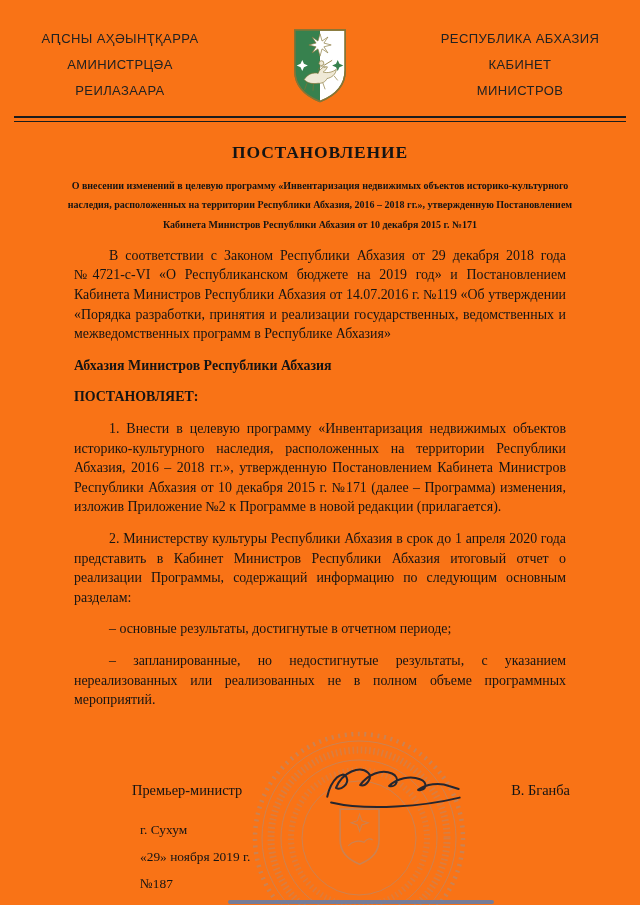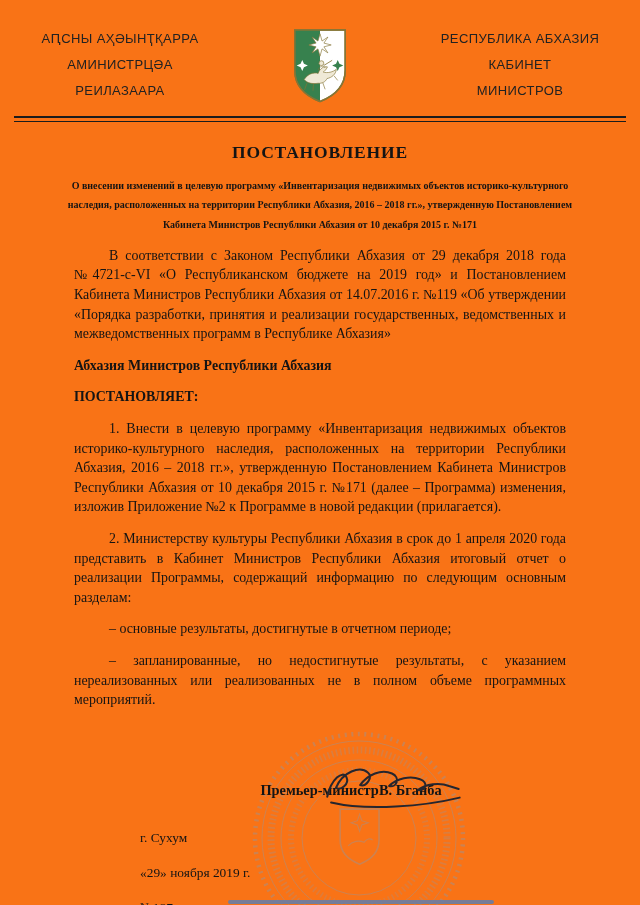--- a/index.html
+++ b/index.html
@@ -49,26 +49,26 @@
   }
   p.preamble { margin-bottom:12px; }
   .center-bold {
     margin:0 74px 11px 74px; text-align:center; font-weight:bold;
     font-size:13.9px; line-height:19.6px; text-indent:0 !important;
   }
 
   
   .sig-row {
     position:absolute; left:132px; right:70px; top:782px;
-    display:flex; justify-content:center;
-    font-weight:bold; font-size:14.4px;
+    display:flex; justify-content:space-between;
+    font-weight:normal; font-size:14.4px;
   }
   .sig-scrawl { position:absolute; left:185px; top:-24px; width:150px; height:58px; }
   .footer-block { position:absolute; left:140px; top:816px; font-size:13.4px; }
-  .footer-block .f-line { line-height:27px;margin-top:8px; }
+  .footer-block .f-line { line-height:27px; }
 
   
   .stamp { position:absolute; left:252px; top:731px; width:214px; height:214px; opacity:0.42; pointer-events:none; }
   .artifact-line {
     position:absolute; left:228px; top:900px; width:266px; height:4px;
     background:#5f7eae; opacity:0.85; border-radius:2px;
   }
 </style>
 </head>
 <body>

